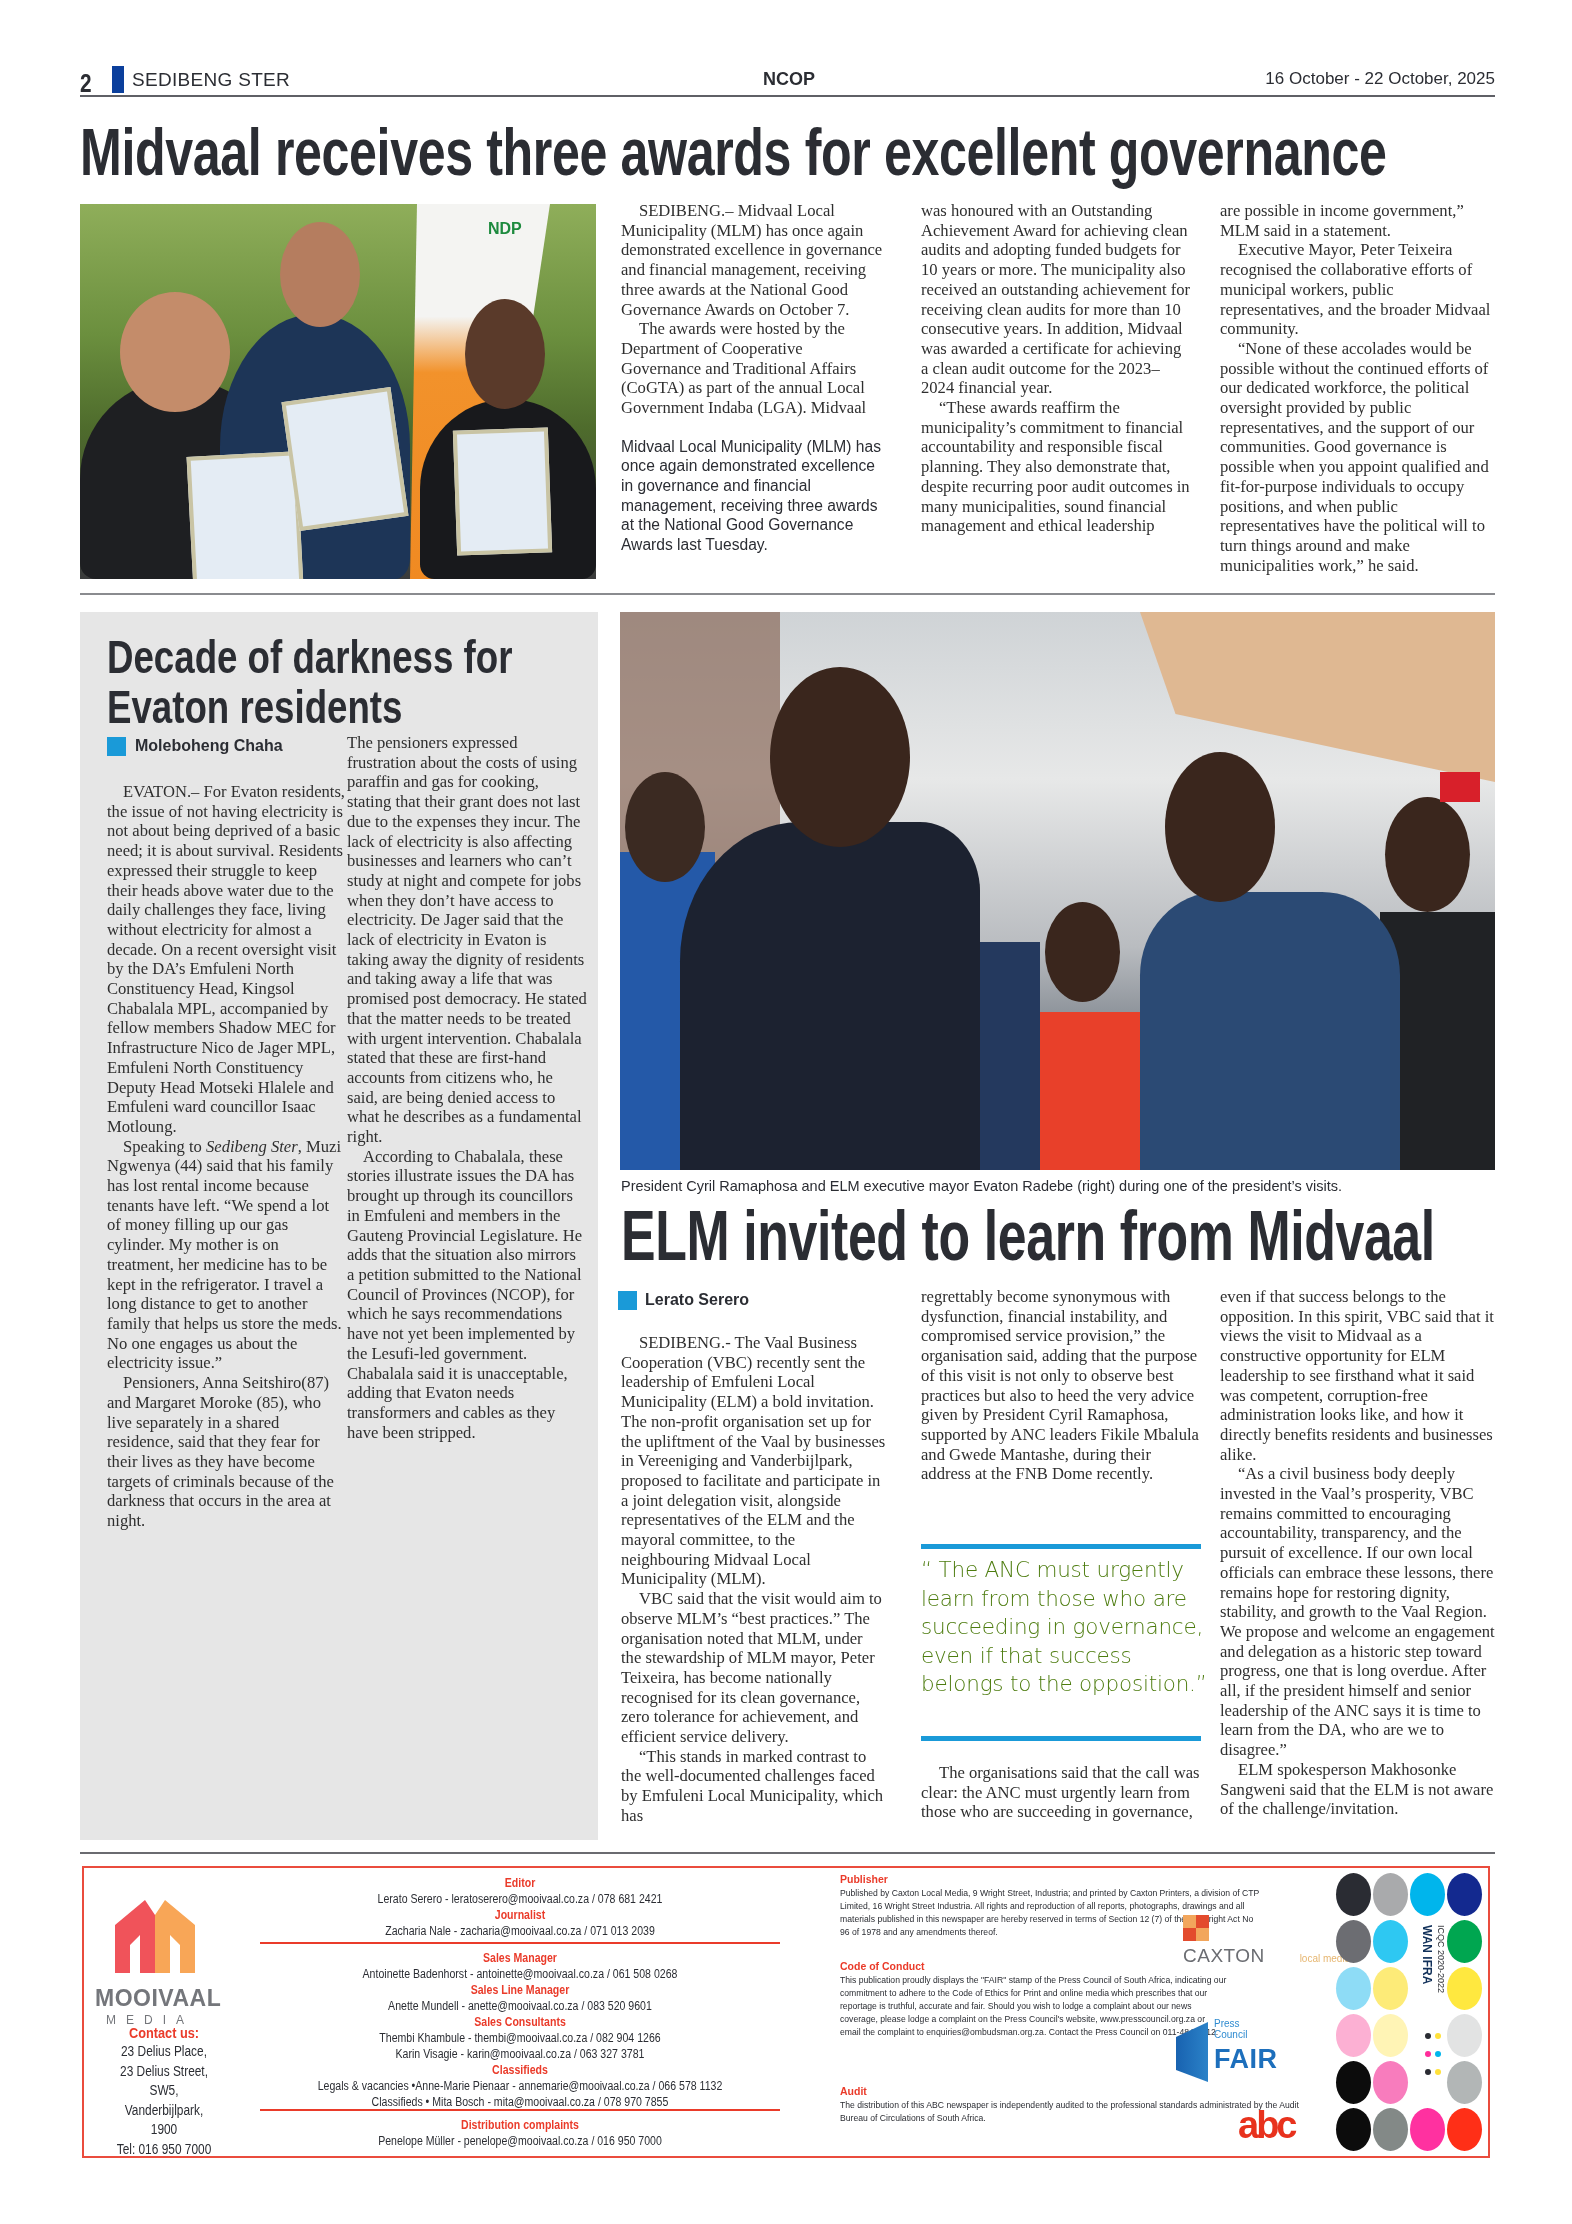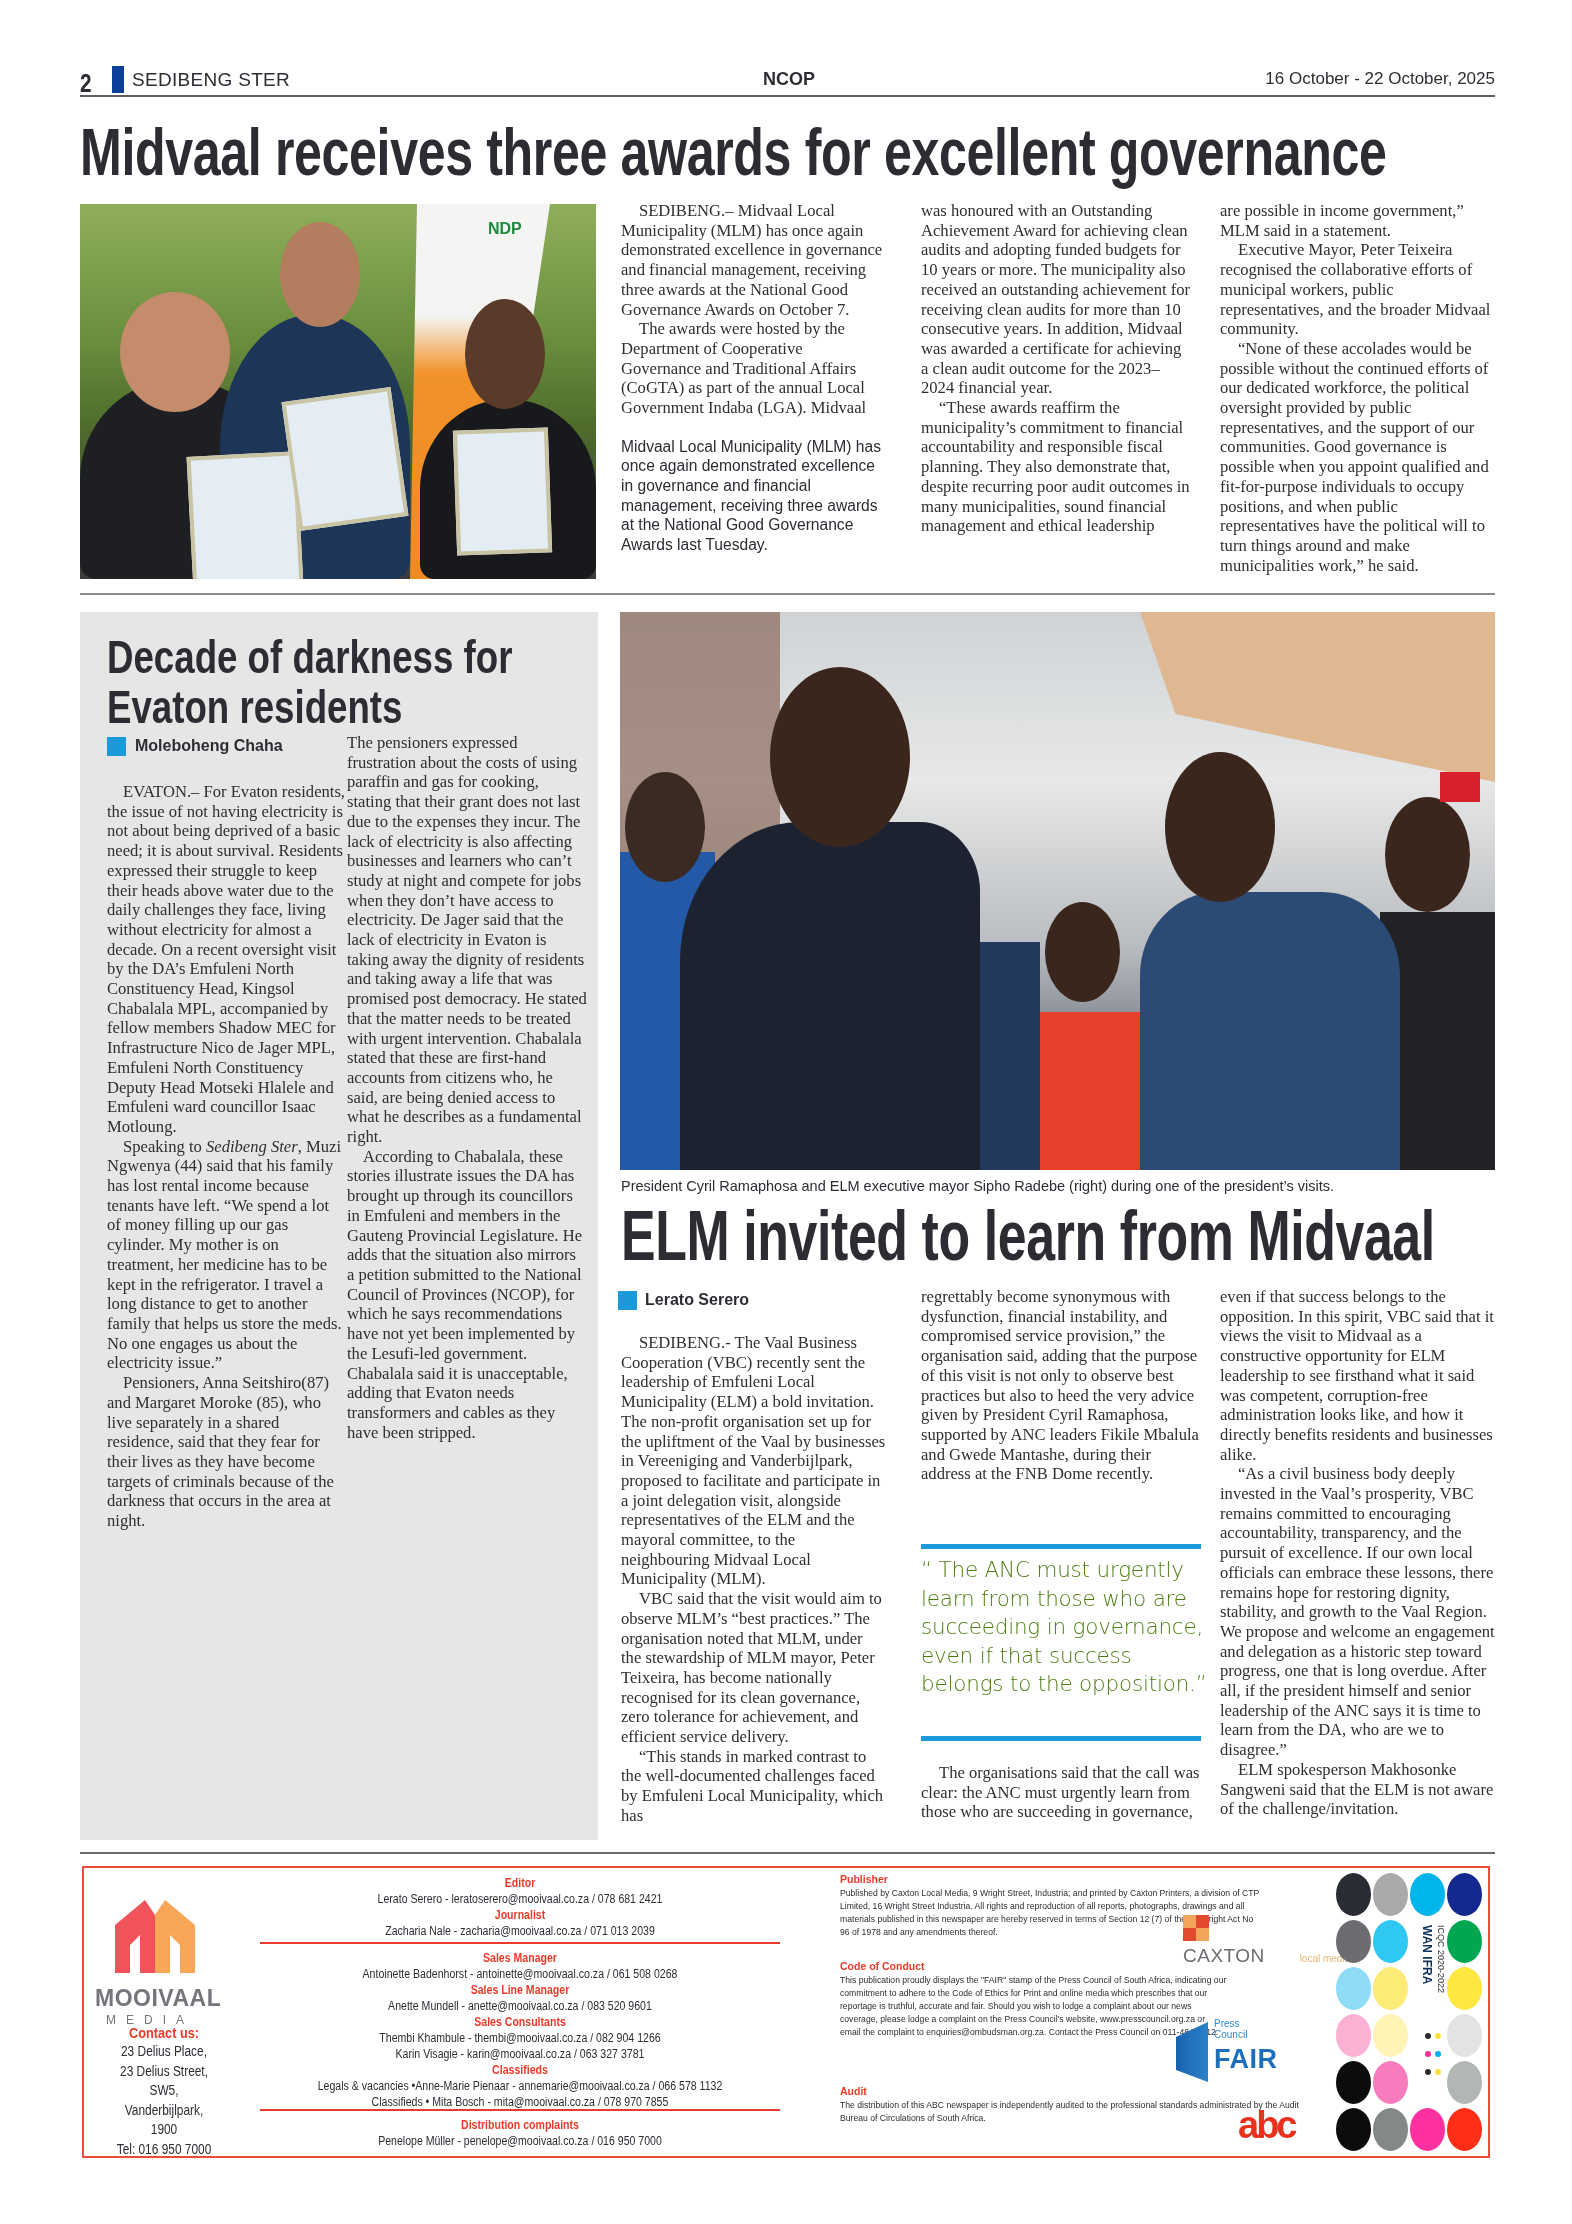--- a/index.html
+++ b/index.html
@@ -212,21 +212,21 @@
   <div class="fig f4"></div>
   <div class="fig f4h"></div>
   <div class="fig f6"></div>
   <div class="fig f6h"></div>
   <div class="fig f2"></div>
   <div class="fig f2h"></div>
   <div class="fig f5"></div>
   <div class="fig f5h"></div>
   <div class="phone"></div>
 </div>
-<div class="abs caption cap2">President Cyril Ramaphosa and ELM executive mayor Sipho Radebe (right) during one of the president’s visits.</div>
+<div class="abs caption cap2">President Cyril Ramaphosa and ELM executive mayor Evaton Radebe (right) during one of the president’s visits.</div>
 
 <h1 class="abs headline h2">ELM invited to learn from Midvaal</h1>
 <div class="abs byline-sq elm-sq"></div>
 <div class="abs byline elm-by">Lerato Serero</div>
 
 <div class="abs col e1">
   <p>SEDIBENG.- The Vaal Business Cooperation (VBC) recently sent the leadership of Emfuleni Local Municipality (ELM) a bold invitation. The non-profit organisation set up for the upliftment of the Vaal by businesses in Vereeniging and Vanderbijlpark, proposed to facilitate and participate in a joint delegation visit, alongside representatives of the ELM and the mayoral committee, to the neighbouring Midvaal Local Municipality (MLM).</p>
   <p>VBC said that the visit would aim to observe MLM’s “best practices.” The organisation noted that MLM, under the stewardship of MLM mayor, Peter Teixeira, has become nationally recognised for its clean governance, zero tolerance for achievement, and efficient service delivery.</p>
   <p>“This stands in marked contrast to the well-documented challenges faced by Emfuleni Local Municipality, which has</p>
 </div>

